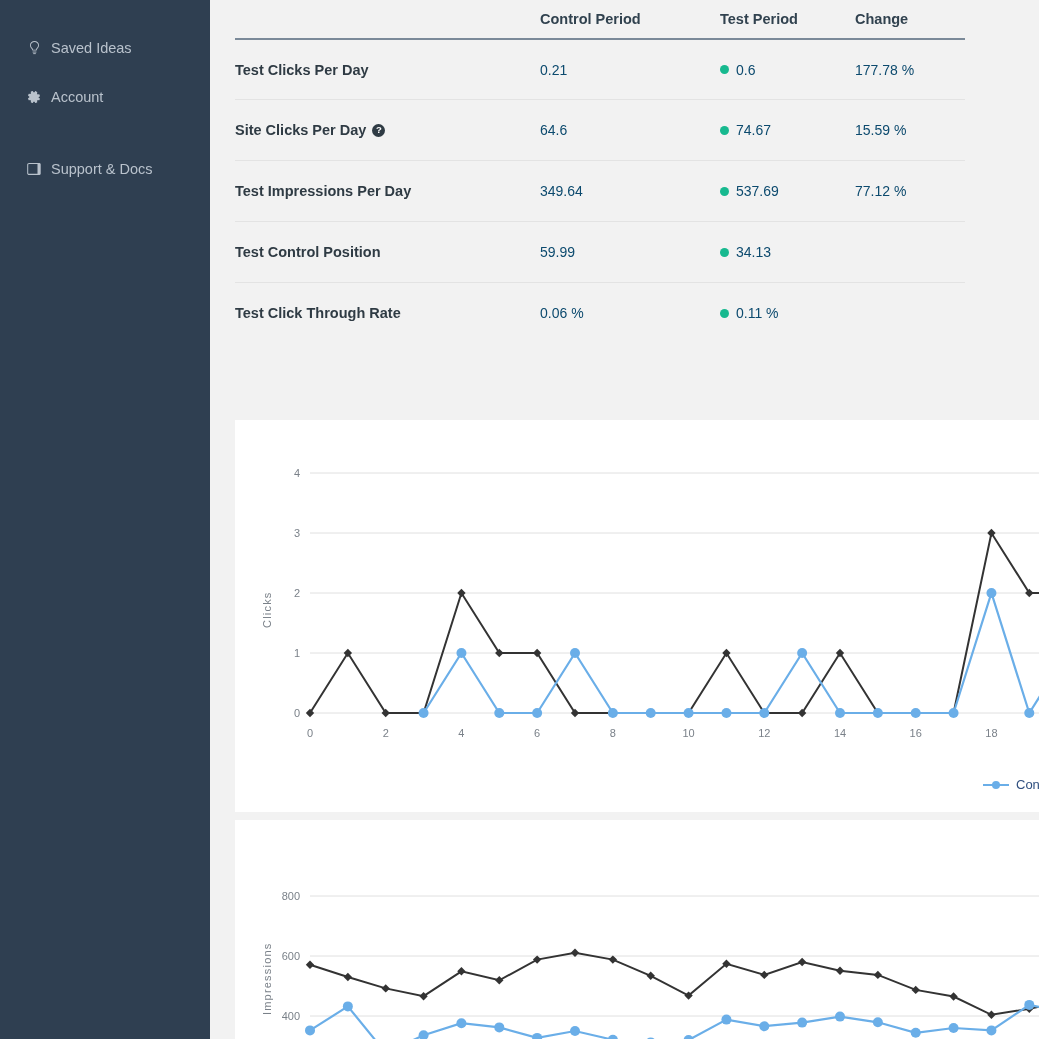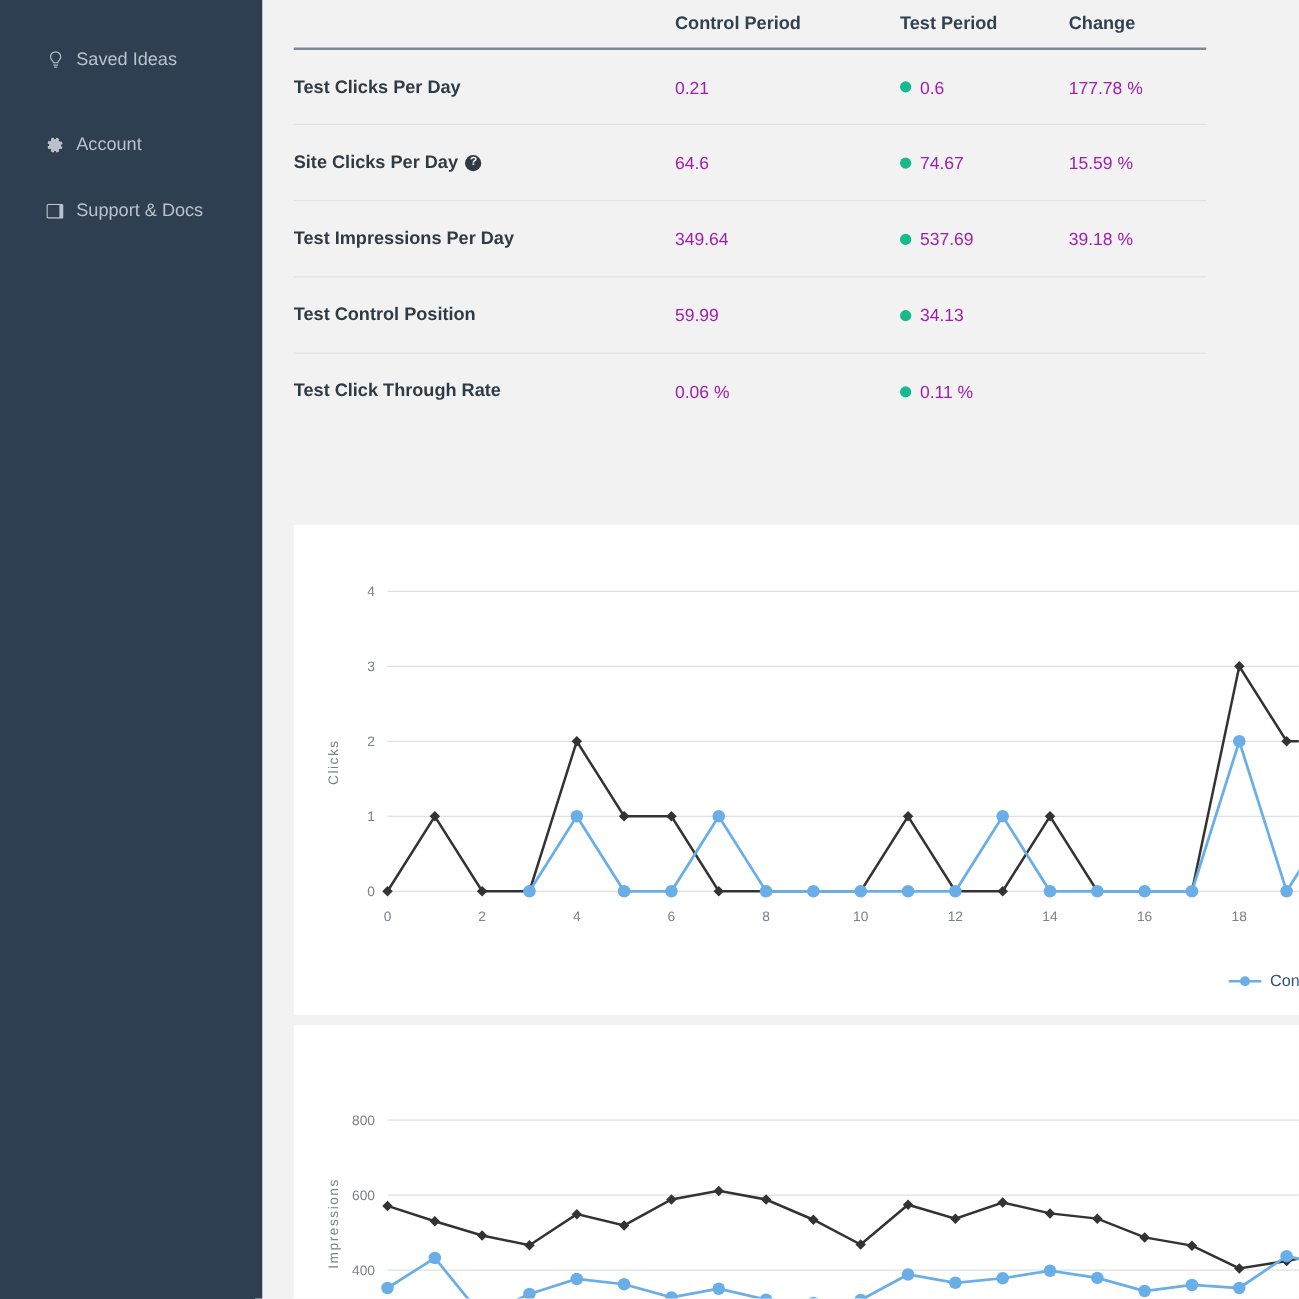--- a/index.html
+++ b/index.html
@@ -13,21 +13,21 @@
 
   
   #sidebar {
     position: absolute; left: 0; top: 0;
     width: 210px; height: 1039px;
     background: #2f3f51;
   }
   .nav-item {
     position: absolute; left: 0; width: 230px; height: 34px;
     display: flex; align-items: center;
-    padding-left: 35px;
+    padding-left: 25px;
     color: #b9c2cc;
     font-size: 14.5px;
     cursor: pointer;
     text-align: center;
   }
   .nav-item .nav-ico {
     width: 18px; display: inline-flex; justify-content: center;
     font-size: 13px; color: #b9c2cc; margin-right: 8px;
     line-height: 1;
   }
@@ -43,21 +43,21 @@
   
   #stats-table {
     position: absolute; left: 25px; top: 0;
     width: 730px;
   }
   .tbl-row { display: flex; align-items: center; position: relative; }
   .tbl-head { height: 38px; }
   .tbl-head .cell { font-weight: bold; color: #31424f; font-size: 14.5px; }
   .tbl-body-row { height: 61px; border-top: 1px solid #e3e3e3; justify-content: space-between; }
   .tbl-body-row.first { border-top: 2px solid #7b8a99; }
-  .cell { font-size: 14px; color: #a21caf; }
+  .cell { font-size: 14px; color: #0c4a6e; }
   .c-metric { width: 305px; font-weight: bold; color: #2f3b44; font-size: 14.5px; display:flex; align-items:center; }
   .c-control { width: 180px; }
   .c-test { width: 135px; display: flex; align-items: center; }
   .c-change { width: 110px; }
   .q-icon {
     display: inline-flex; align-items: center; justify-content: center;
     width: 13px; height: 13px; border-radius: 50%;
     background: #2f3b44; color: #fff;
     font-size: 9.5px; font-weight: bold;
     margin-left: 6px; line-height: 1;
@@ -107,21 +107,21 @@
       <span class="nav-ico">
         <svg width="11" height="14" viewBox="0 0 11 14">
             <path d="M5.5 0C2.9 0 1 1.9 1 4.3c0 1.5.8 2.6 1.6 3.5.4.5.7.9.7 1.3v.4h4.4v-.4c0-.4.3-.8.7-1.3C9.2 6.9 10 5.8 10 4.3 10 1.9 8.1 0 5.5 0zm0 .9c2 0 3.6 1.5 3.6 3.4 0 1.1-.6 1.9-1.3 2.8-.4.5-.8 1-1 1.6h-2.6c-.2-.6-.6-1.1-1-1.6C2.5 6.2 1.9 5.4 1.9 4.3 1.9 2.4 3.5.9 5.5.9z" fill="#b9c2cc"></path>
             <rect x="3.6" y="10.6" width="3.8" height="0.9" fill="#b9c2cc"></rect>
             <rect x="4.2" y="12.2" width="2.6" height="0.9" fill="#b9c2cc"></rect>
           </svg>
       </span>
       <span class="nav-lbl">Saved Ideas</span>
     </div>
 
-    <div class="nav-item" style="top:99px">
+    <div class="nav-item" style="top:80px">
       <span class="nav-ico">
         <svg width="13" height="13" viewBox="0 0 16 16">
             <path fill="#b9c2cc" d="M8 5.2A2.8 2.8 0 1 0 8 10.8 2.8 2.8 0 0 0 8 5.2zm0 4.4A1.6 1.6 0 1 1 8 6.4a1.6 1.6 0 0 1 0 3.2z"></path>
             <path fill="#b9c2cc" d="M14.4 9.3l-1.2-.6a5.6 5.6 0 0 0 0-1.4l1.2-.6a.6.6 0 0 0 .3-.7l-.6-1.6a.6.6 0 0 0-.7-.4l-1.3.3a5.5 5.5 0 0 0-1-1l.3-1.3a.6.6 0 0 0-.4-.7L9.4.1a.6.6 0 0 0-.7.3l-.6 1.2a5.6 5.6 0 0 0-1.4 0L6.1.4A.6.6 0 0 0 5.4.1L3.8.7a.6.6 0 0 0-.4.7l.3 1.3a5.5 5.5 0 0 0-1 1l-1.3-.3a.6.6 0 0 0-.7.4L.1 5.4a.6.6 0 0 0 .3.7l1.2.6a5.6 5.6 0 0 0 0 1.4l-1.2.6a.6.6 0 0 0-.3.7l.6 1.6a.6.6 0 0 0 .7.4l1.3-.3a5.5 5.5 0 0 0 1 1l-.3 1.3a.6.6 0 0 0 .4.7l1.6.6a.6.6 0 0 0 .7-.3l.6-1.2a5.6 5.6 0 0 0 1.4 0l.6 1.2a.6.6 0 0 0 .7.3l1.6-.6a.6.6 0 0 0 .4-.7l-.3-1.3a5.5 5.5 0 0 0 1-1l1.3.3a.6.6 0 0 0 .7-.4l.6-1.6a.6.6 0 0 0-.3-.7z"></path>
           </svg>
       </span>
       <span class="nav-lbl">Account</span>
     </div>
 
     <div class="nav-item" style="top:152px">
@@ -175,21 +175,21 @@
 
       <div class="tbl-row tbl-body-row">
         <div class="cell c-metric">
             <span>Test Impressions Per Day</span>
           </div>
         <div class="cell c-control">349.64</div>
         <div class="cell c-test">
             <span class="dot"></span>
             <span>537.69</span>
           </div>
-        <div class="cell c-change">39.18 %</div>
+        <div class="cell c-change">77.12 %</div>
       </div>
 
       <div class="tbl-row tbl-body-row">
         <div class="cell c-metric">
             <span>Test Control Position</span>
           </div>
         <div class="cell c-control">59.99</div>
         <div class="cell c-test">
             <span class="dot"></span>
             <span>34.13</span>

